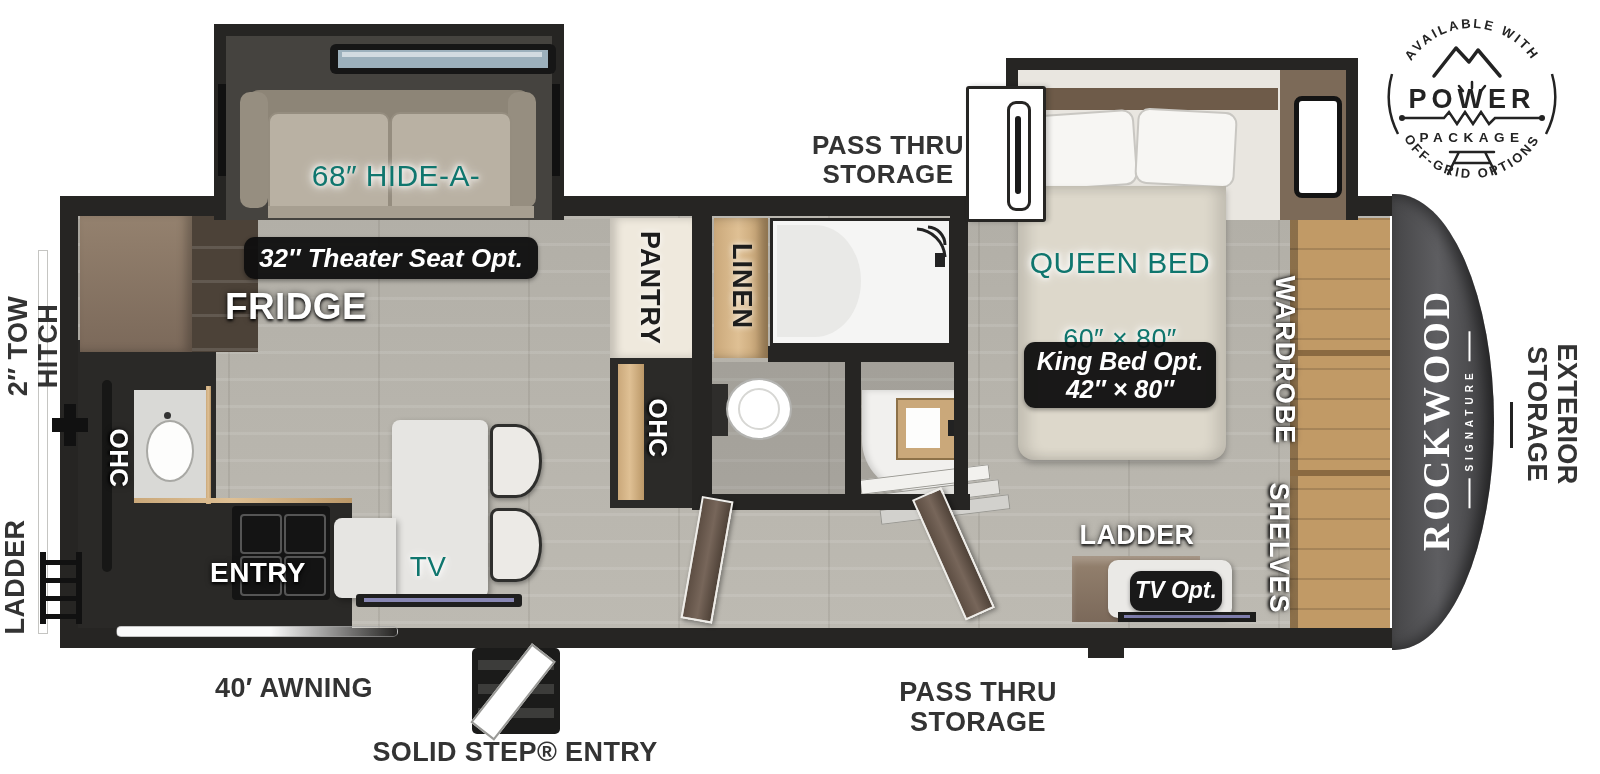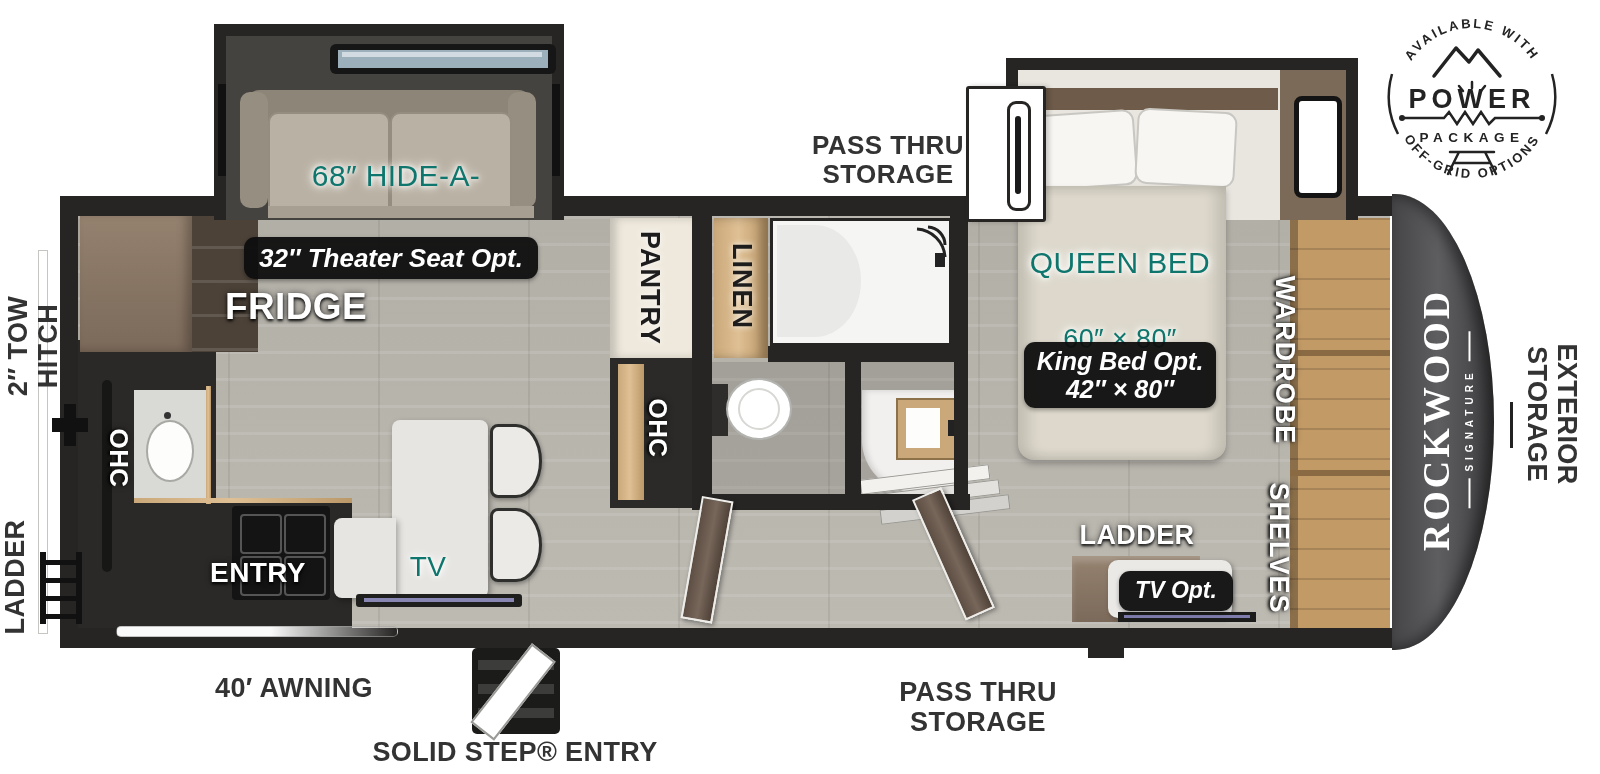--- a/index.html
+++ b/index.html
@@ -266,21 +266,21 @@
   <div class="anchor" style="left:1284px;top:360px;">
       <div class="rot90 wlbl" style="font-size:27px;letter-spacing:1px;">WARDROBE</div>
     </div>
   <div class="anchor" style="left:1278px;top:548px;">
       <div class="rot90 wlbl" style="font-size:27px;letter-spacing:1px;">SHELVES</div>
     </div>
   <div class="anchor" style="left:1137px;top:535px;">
       <div class="cen wlbl" style="font-size:27px;">LADDER</div>
     </div>
   <div class="anchor" style="left:1176px;top:591px;">
-      <div class="cen pill" style="width:114px;height:40px;font-size:23px;text-align:center;">
+      <div class="cen pill" style="width:92px;height:40px;font-size:23px;text-align:center;">
     <span>TV Opt.</span>
       </div>
     </div>
 
   <div class="anchor" style="left:888px;top:160px;">
       <div class="cen xlbl" style="font-size:26px;">
     <span class="bl">PASS THRU</span>
     <span class="bl">STORAGE</span>
       </div>
     </div>

